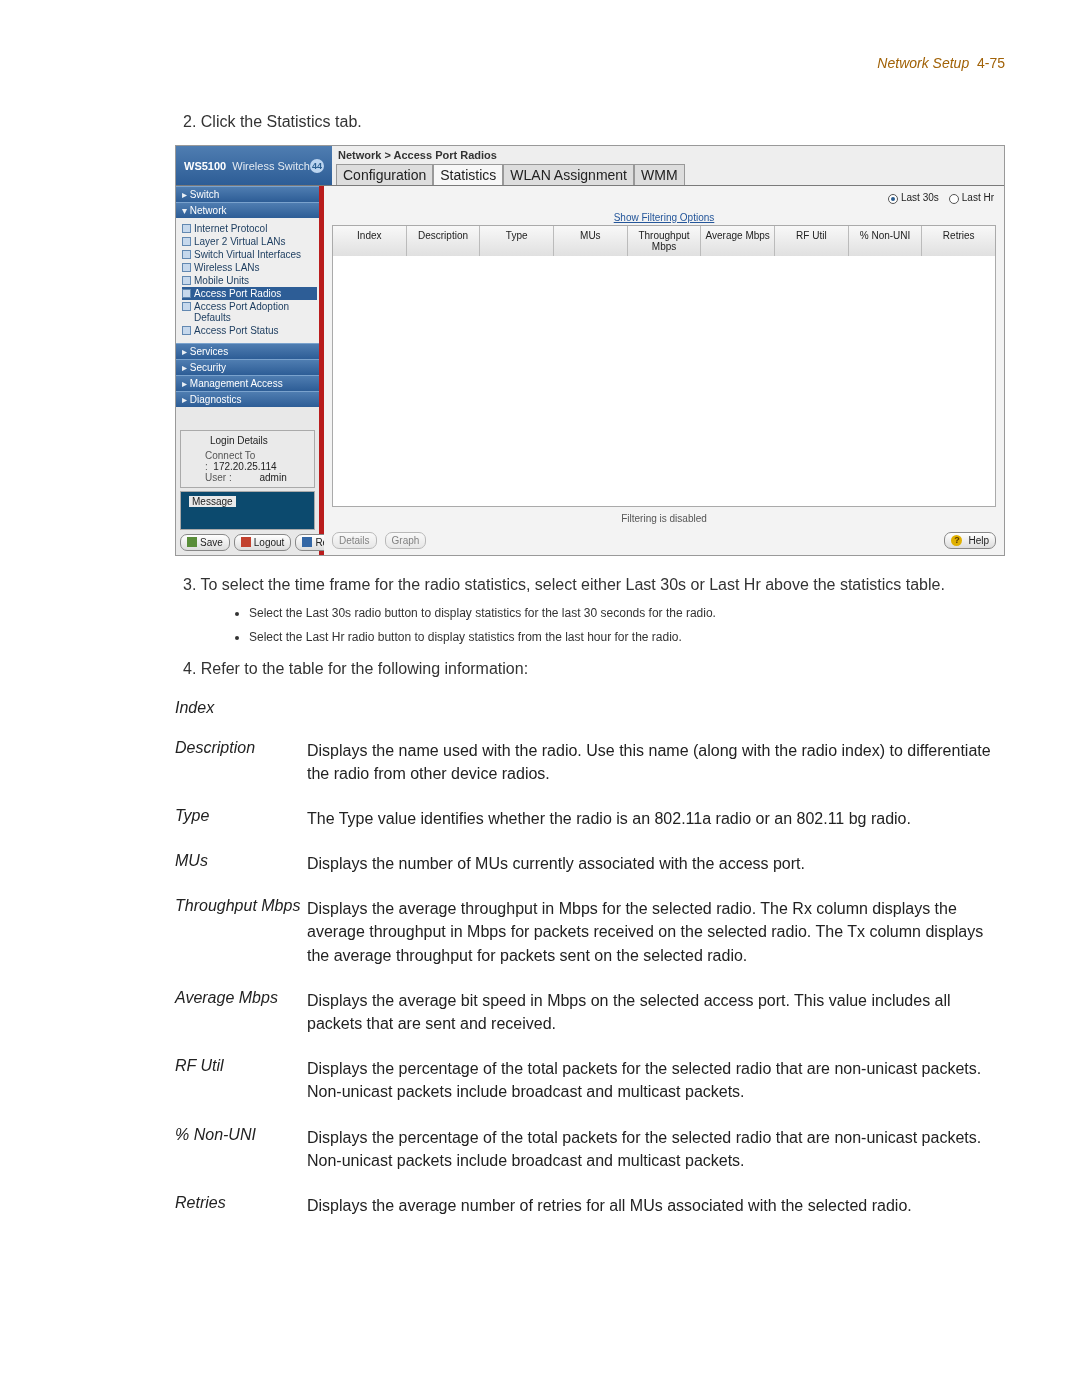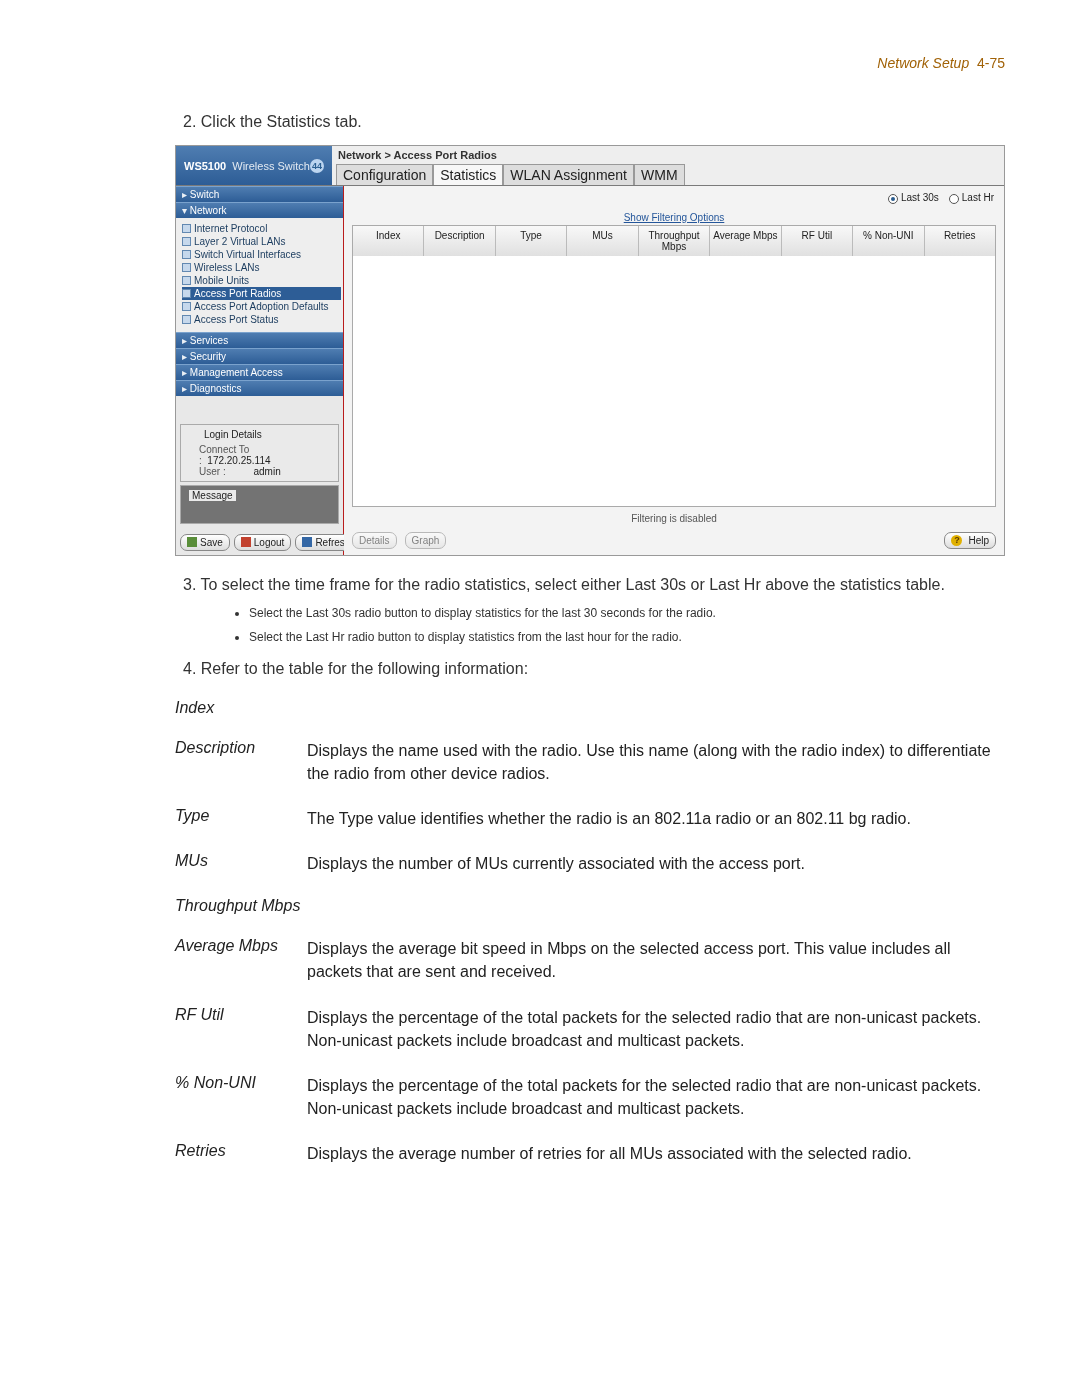--- a/index.html
+++ b/index.html
@@ -14,31 +14,31 @@
   .ss-left-title { width: 156px; background: linear-gradient(#4f7db1,#2d5d96); color: #fff; padding: 6px 8px; font-weight: bold; font-size: 11px; display: flex; align-items: center; }
   .ss-left-title .thin { font-weight: normal; opacity: .85; margin-left: 3px; }
   .ss-left-title .circ { margin-left:auto; width:14px;height:14px; border-radius:50%; background:#bcd5f0; color:#2b5f91; font-size:9px; font-weight:bold; display:inline-flex; align-items:center; justify-content:center;}
   .ss-right-head { flex: 1; background: #eee; }
   .ss-breadcrumb { padding: 3px 6px 1px 6px; font-size: 11px; color: #333; }
   .ss-breadcrumb b { font-weight: bold; }
   .ss-tabs { display: flex; gap: 0; padding-left: 4px; }
   .ss-tab { border: 1px solid #999; border-bottom: none; padding: 2px 6px; font-size: 14px; background: #ddd; margin-top: 2px; }
   .ss-tab.active { background: #f7f7f7; }
   .ss-body { display: flex; }
-  .ss-sidebar { width: 168px; background: #e8e8e8; border-right: 1px solid #b91c1c; display: flex; flex-direction: column; }
+  .ss-sidebar { width: 148px; background: #e8e8e8; border-right: 5px solid #b91c1c; display: flex; flex-direction: column; }
   .navhdr { background: linear-gradient(#4f7db1,#2d5d96); color:#fff; padding:2px 6px; font-size:10px; border-top:1px solid #7aa2cd; }
   .navhdr.open::before { content:"▾ "; opacity:.9;}
   .navhdr.closed::before { content:"▸ "; opacity:.9;}
   .tree { background:#eee; padding:4px 2px 6px 6px; }
   .tree-item { font-size:10px; color:#1a3b5e; padding:1px 0 1px 12px; position:relative; }
   .tree-item.sel { background:#2d5d96; color:#fff; }
   .tree-item .ticon { position:absolute; left:0; top:2px; width:9px; height:9px; background:#c6d8ec; border:1px solid #6288b1;}
-  .login-box { border:1px solid #aaa; margin:6px 4px 3px 4px; padding:4px 18px; font-size:10px; background:#eaeaea;}
+  .login-box { border:1px solid #aaa; margin:6px 4px 3px 4px; padding:4px 24px; font-size:10px; background:#eaeaea;}
   .login-box .lbl{color:#555;}
-  .msg-box { border:1px solid #aaa; margin:0 4px 6px 4px; padding:4px 6px 18px 6px; font-size:10px; background:#737373;}
+  .msg-box { border:1px solid #aaa; margin:0 4px 0 4px; padding:4px 6px 18px 6px; font-size:10px; background:#0c4a6e;}
   .btnbar { display:flex; gap:4px; padding:4px; }
   .btn { border:1px solid #888; background:linear-gradient(#fff,#ddd); padding:2px 6px; font-size:10px; border-radius:7px; display:inline-flex; align-items:center; gap:3px;}
   .btn .bi { width:10px;height:10px; display:inline-block; }
   .bi-save{background:#5a8e3a;} .bi-logout{background:#c2412e;} .bi-refresh{background:#3467a5;}
   .ss-main { flex:1; background:#f3f3f3; display:flex; flex-direction:column; }
   .timebar { display:flex; justify-content:flex-end; align-items:center; gap:10px; padding:6px 10px 4px 10px; font-size:10px;}
   .radio { width:10px;height:10px;border-radius:50%;border:1px solid #555;display:inline-block;vertical-align:middle;margin-right:3px; background:#fff; position:relative;}
   .radio.checked::after{content:"";position:absolute;inset:2px;border-radius:50%;background:#2a5c8e;}
   .sfo { text-align:center; color:#24569a; font-size:10px; text-decoration:underline; margin-top:4px;}
   .grid { margin:2px 8px 0 8px; border:1px solid #aaa; background:#fff; }
@@ -193,20 +193,21 @@
     <div class="defrow">
         <div class="defterm">Type</div>
         <div class="defdesc">The Type value identifies whether the radio is an 802.11a radio or an 802.11 bg radio.</div>
       </div>
     <div class="defrow">
         <div class="defterm">MUs</div>
         <div class="defdesc">Displays the number of MUs currently associated with the access port.</div>
       </div>
     <div class="defrow">
         <div class="defterm">Throughput Mbps</div>
+        <div class="defdesc">Displays the average throughput in Mbps for the selected radio. The Rx column displays the average throughput in Mbps for packets received on the selected radio. The Tx column displays the average throughput for packets sent on the selected radio.</div>
       </div>
     <div class="defrow">
         <div class="defterm">Average Mbps</div>
         <div class="defdesc">Displays the average bit speed in Mbps on the selected access port. This value includes all packets that are sent and received.</div>
       </div>
     <div class="defrow">
         <div class="defterm">RF Util</div>
         <div class="defdesc">Displays the percentage of the total packets for the selected radio that are non-unicast packets. Non-unicast packets include broadcast and multicast packets.</div>
       </div>
     <div class="defrow">

